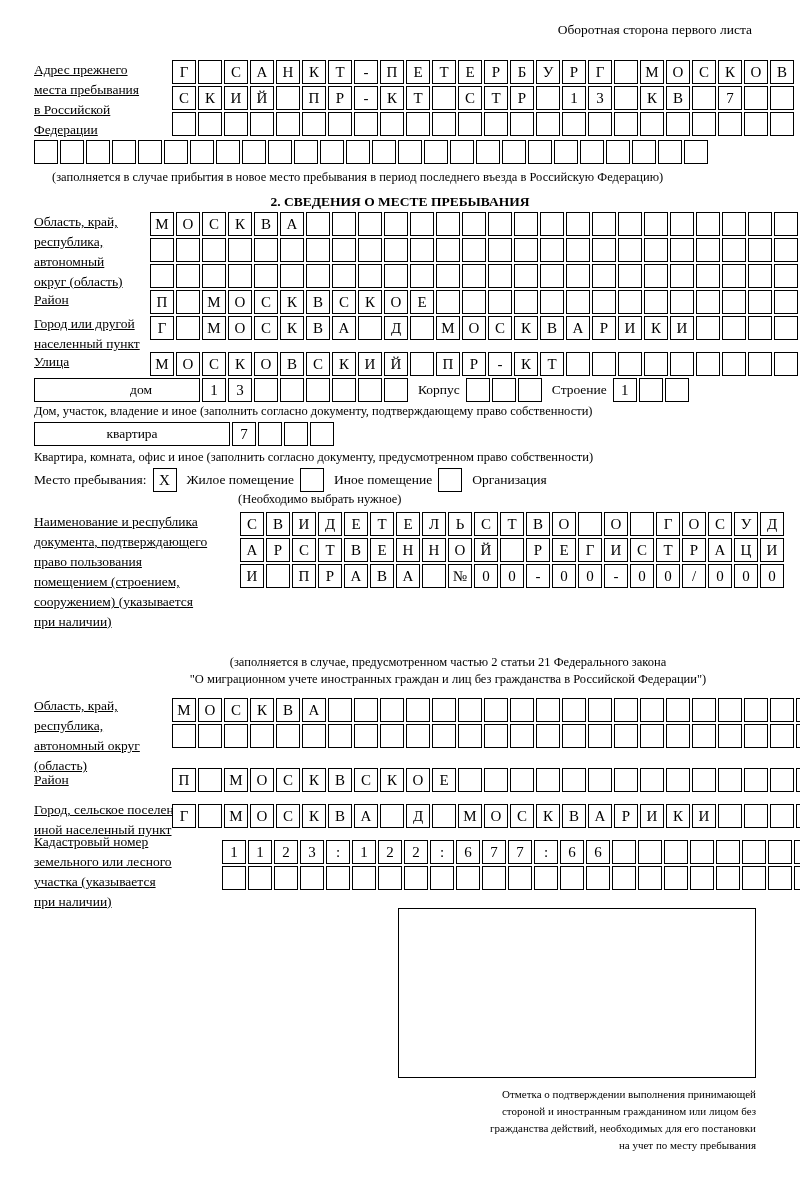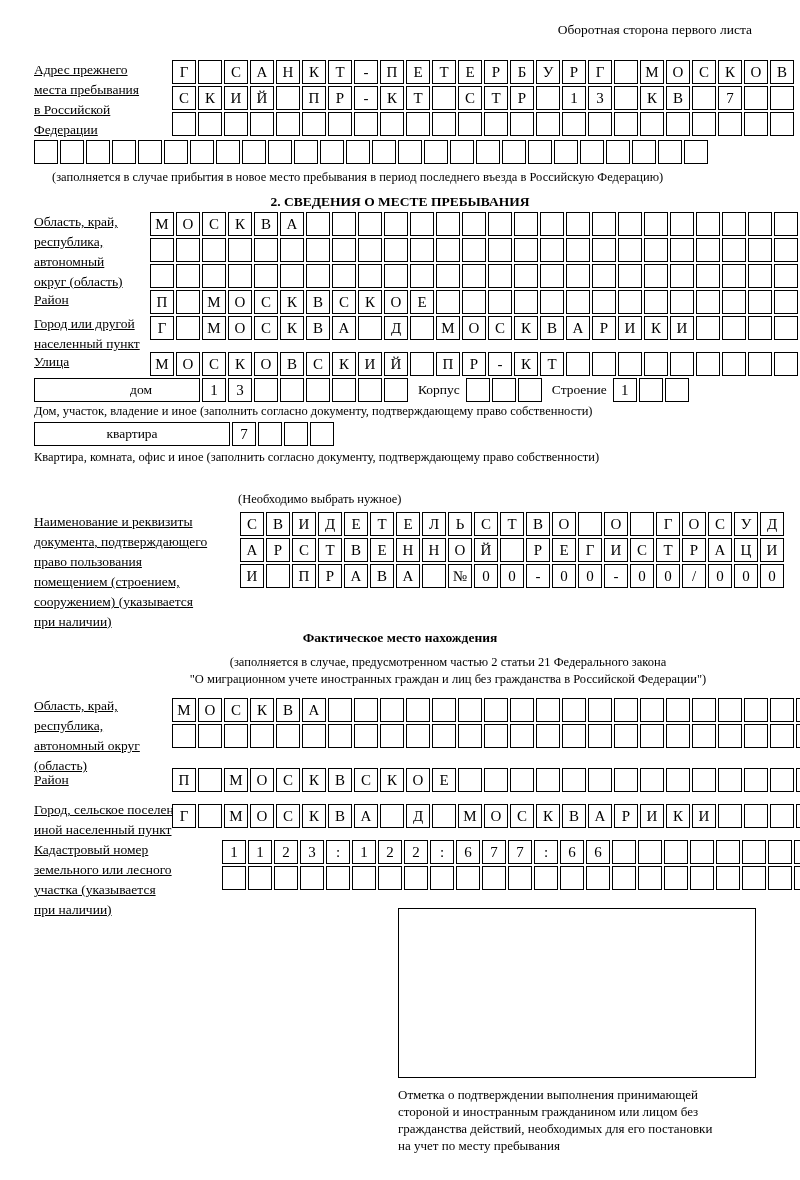--- a/index.html
+++ b/index.html
@@ -85,22 +85,22 @@
     font-size: 12.5px;
   }
   .bigbox {
     position: absolute;
     border: 1px solid #000;
     box-sizing: border-box;
     background: #fff;
   }
   .footnote {
     position: absolute;
-    text-align: left;
-    font-size: 13px;
+    text-align: right;
+    font-size: 11px;
     line-height: 17px;
   }
   .flexrow {
     position: absolute;
     display: flex;
     align-items: center;
   }
 </style>
 </head>
 <body>
@@ -430,25 +430,34 @@
   <div class="flexrow" style="left:34px; top:422px;">
     <div class="widebox" style="width:196px;">квартира</div>
     <div class="boxrow" id="s2-flat" style="position:relative; left:0; top:0;">
         <div class="cell">7</div>
         <div class="cell"></div>
         <div class="cell"></div>
         <div class="cell"></div>
       </div>
   </div>
 
-  <div class="noteline" style="left:34px; top:450px;">Квартира, комната, офис и иное (заполнить согласно документу, подтверждающему право собственности)</div>
-
+  <div class="noteline" style="left:34px; top:450px;">Квартира, комната, офис и иное (заполнить согласно документу, предусмотренном право собственности)</div>
+
+  <div class="flexrow" style="left:34px; top:468px;">
+    <span class="inline-label" style="margin-left:0;">Место пребывания:</span>
+    <div class="cell">X</div>
+    <span class="inline-label">Жилое помещение</span>
+    <div class="cell"></div>
+    <span class="inline-label">Иное помещение</span>
+    <div class="cell"></div>
+    <span class="inline-label">Организация</span>
+  </div>
   <div class="noteline" style="left:238px; top:492px;">(Необходимо выбрать нужное)</div>
 
-  <div class="lbl" style="left:34px; top:512px;">Наименование и реквизиты
+  <div class="lbl" style="left:34px; top:512px;">Наименование и республика
 документа, подтверждающего
 право пользования
 помещением (строением,
 сооружением) (указывается
 при наличии)</div>
   <div class="boxrow" id="s2-doc-1" style="left:240px; top:512px;">
       <div class="cell">С</div>
       <div class="cell">В</div>
       <div class="cell">И</div>
       <div class="cell">Д</div>
@@ -510,21 +519,20 @@
       <div class="cell">0</div>
       <div class="cell">-</div>
       <div class="cell">0</div>
       <div class="cell">0</div>
       <div class="cell">/</div>
       <div class="cell">0</div>
       <div class="cell">0</div>
       <div class="cell">0</div>
     </div>
 
-  <div class="center-title" style="top:630px;">Фактическое место нахождения</div>
   <div class="center-note" style="top:654px;">(заполняется в случае, предусмотренном частью 2 статьи 21 Федерального закона</div>
   <div class="center-note" style="top:671px;">"О миграционном учете иностранных граждан и лиц без гражданства в Российской Федерации")</div>
 
   <div class="lbl" style="left:34px; top:696px;">Область, край,
 республика,
 автономный округ
 (область)</div>
   <div class="boxrow" id="al-region-1" style="left:172px; top:698px;">
       <div class="cell">М</div>
       <div class="cell">О</div>
@@ -632,21 +640,21 @@
       <div class="cell">Р</div>
       <div class="cell">И</div>
       <div class="cell">К</div>
       <div class="cell">И</div>
       <div class="cell"></div>
       <div class="cell"></div>
       <div class="cell"></div>
       <div class="cell"></div>
     </div>
 
-  <div class="lbl" style="left:34px; top:832px;margin-top:8px;">Кадастровый номер
+  <div class="lbl" style="left:34px; top:832px;">Кадастровый номер
 земельного или лесного
 участка (указывается
 при наличии)</div>
   <div class="boxrow" id="al-cad-1" style="left:222px; top:840px;">
       <div class="cell">1</div>
       <div class="cell">1</div>
       <div class="cell">2</div>
       <div class="cell">3</div>
       <div class="cell">:</div>
       <div class="cell">1</div>

